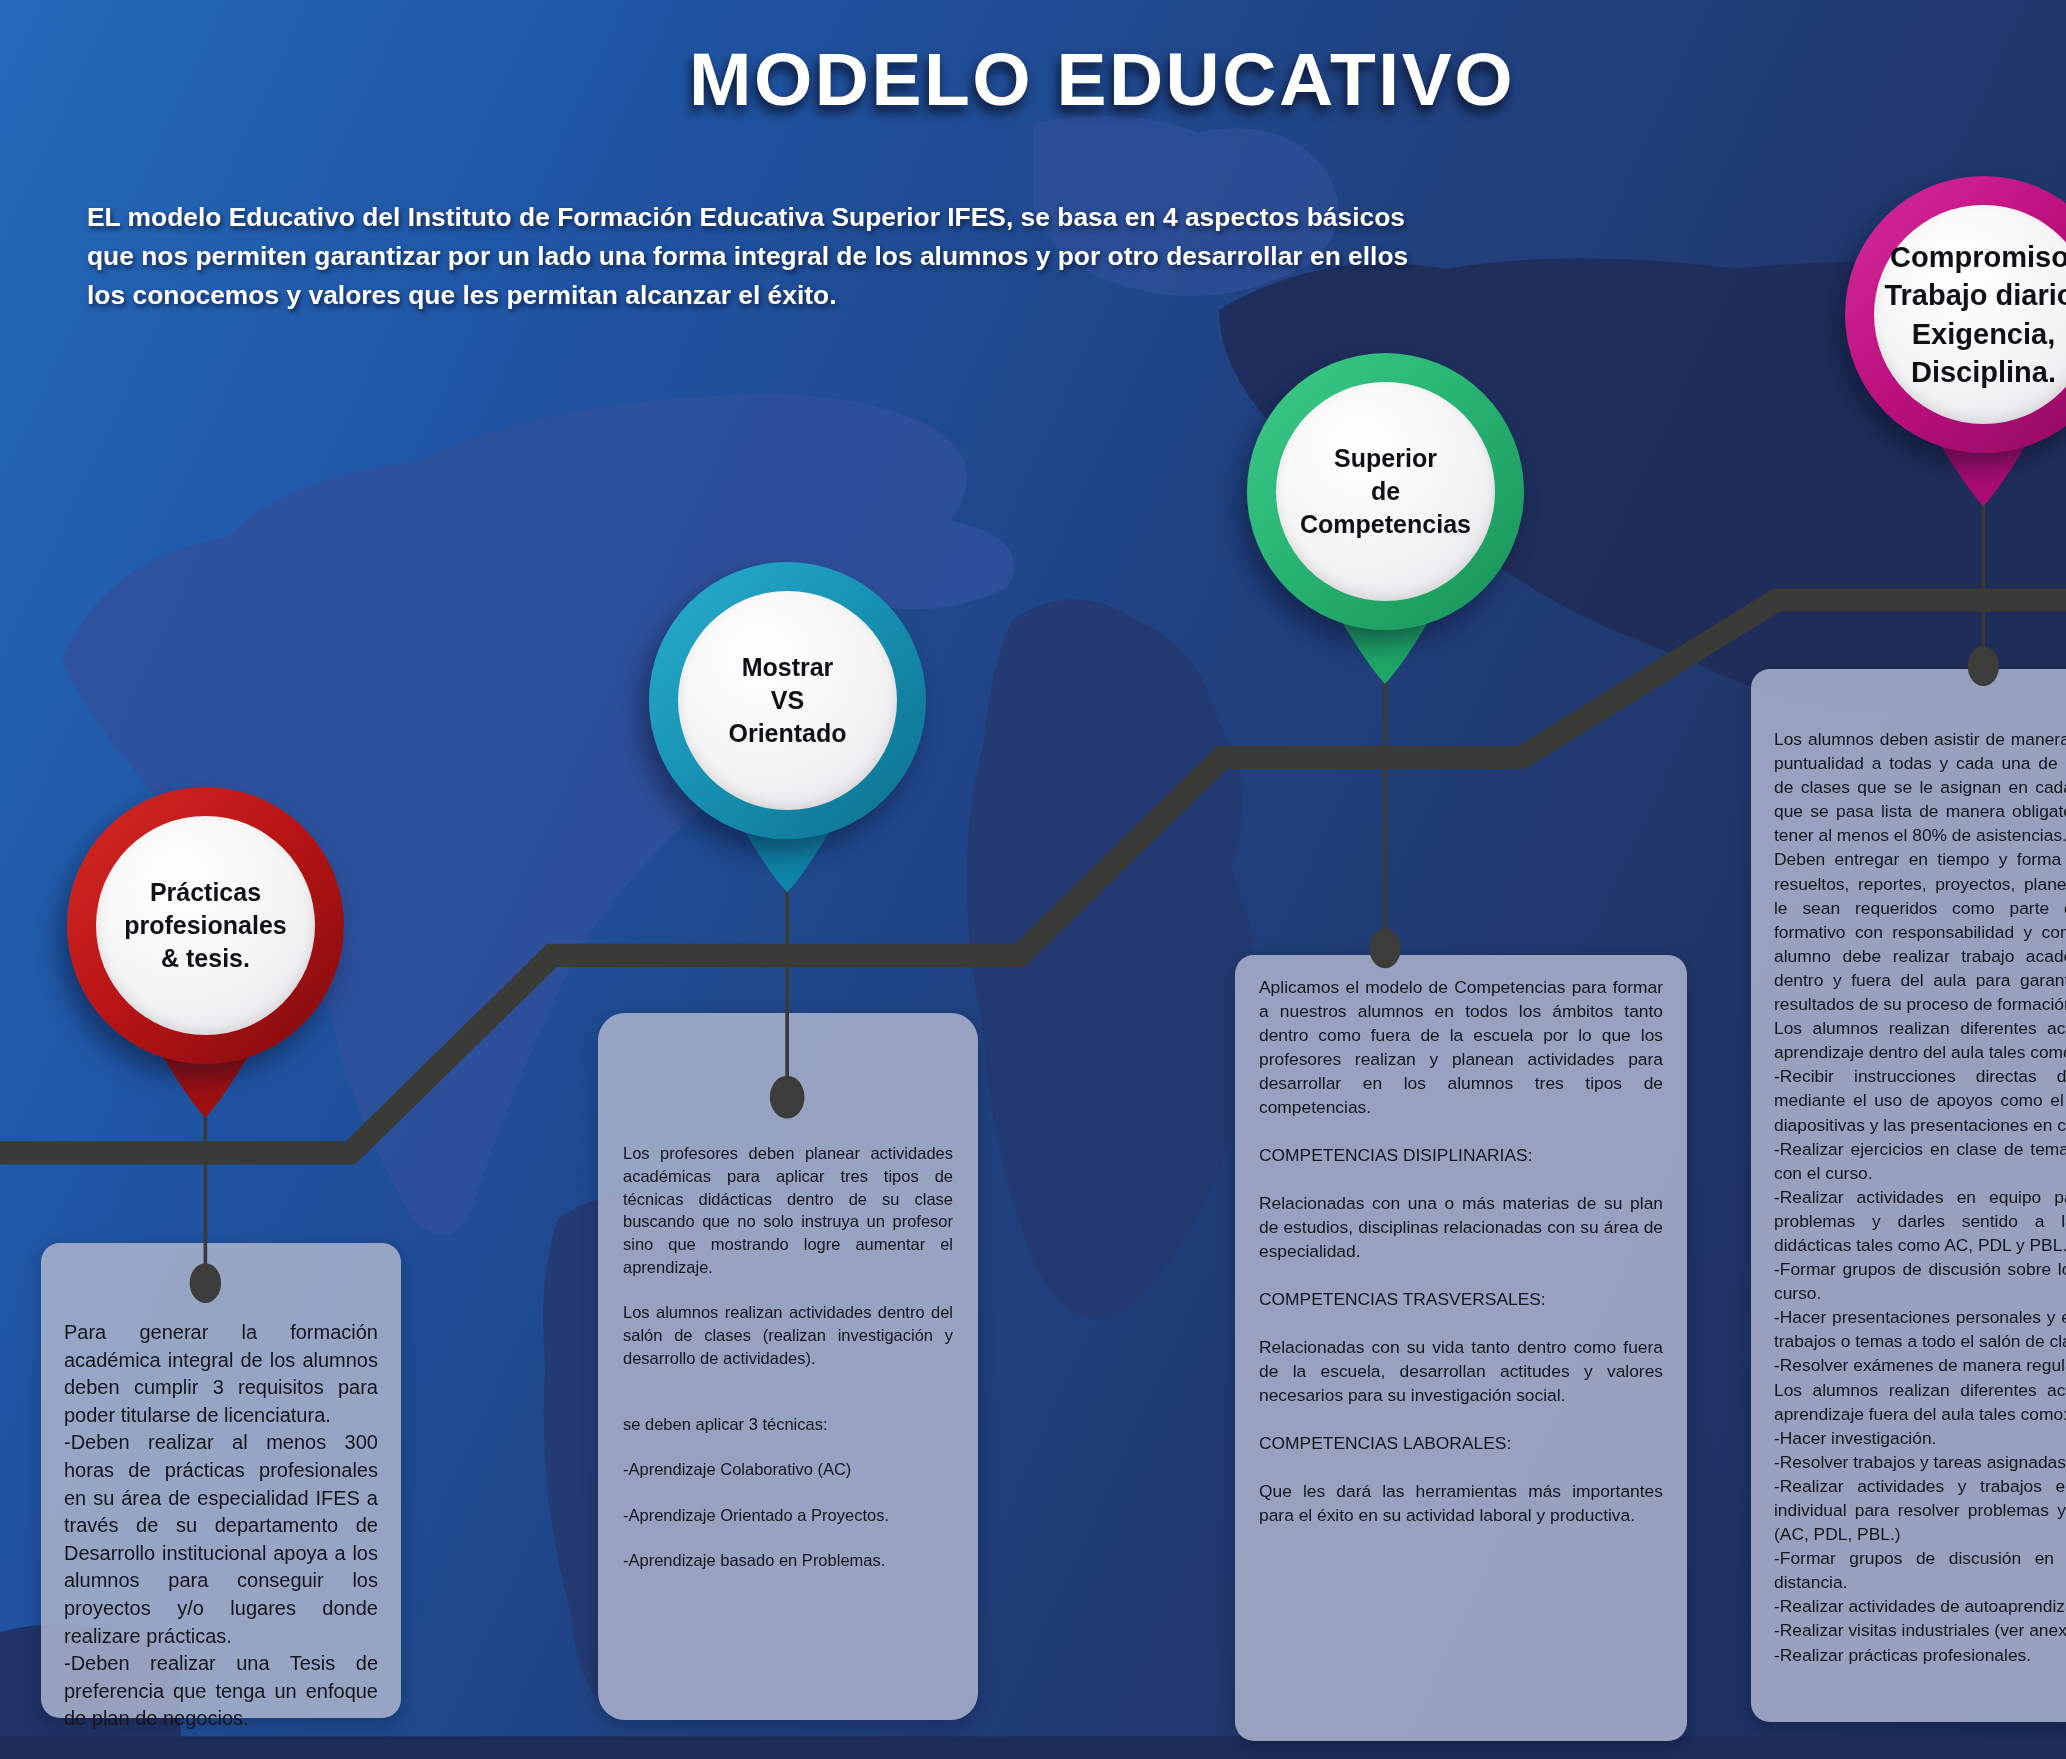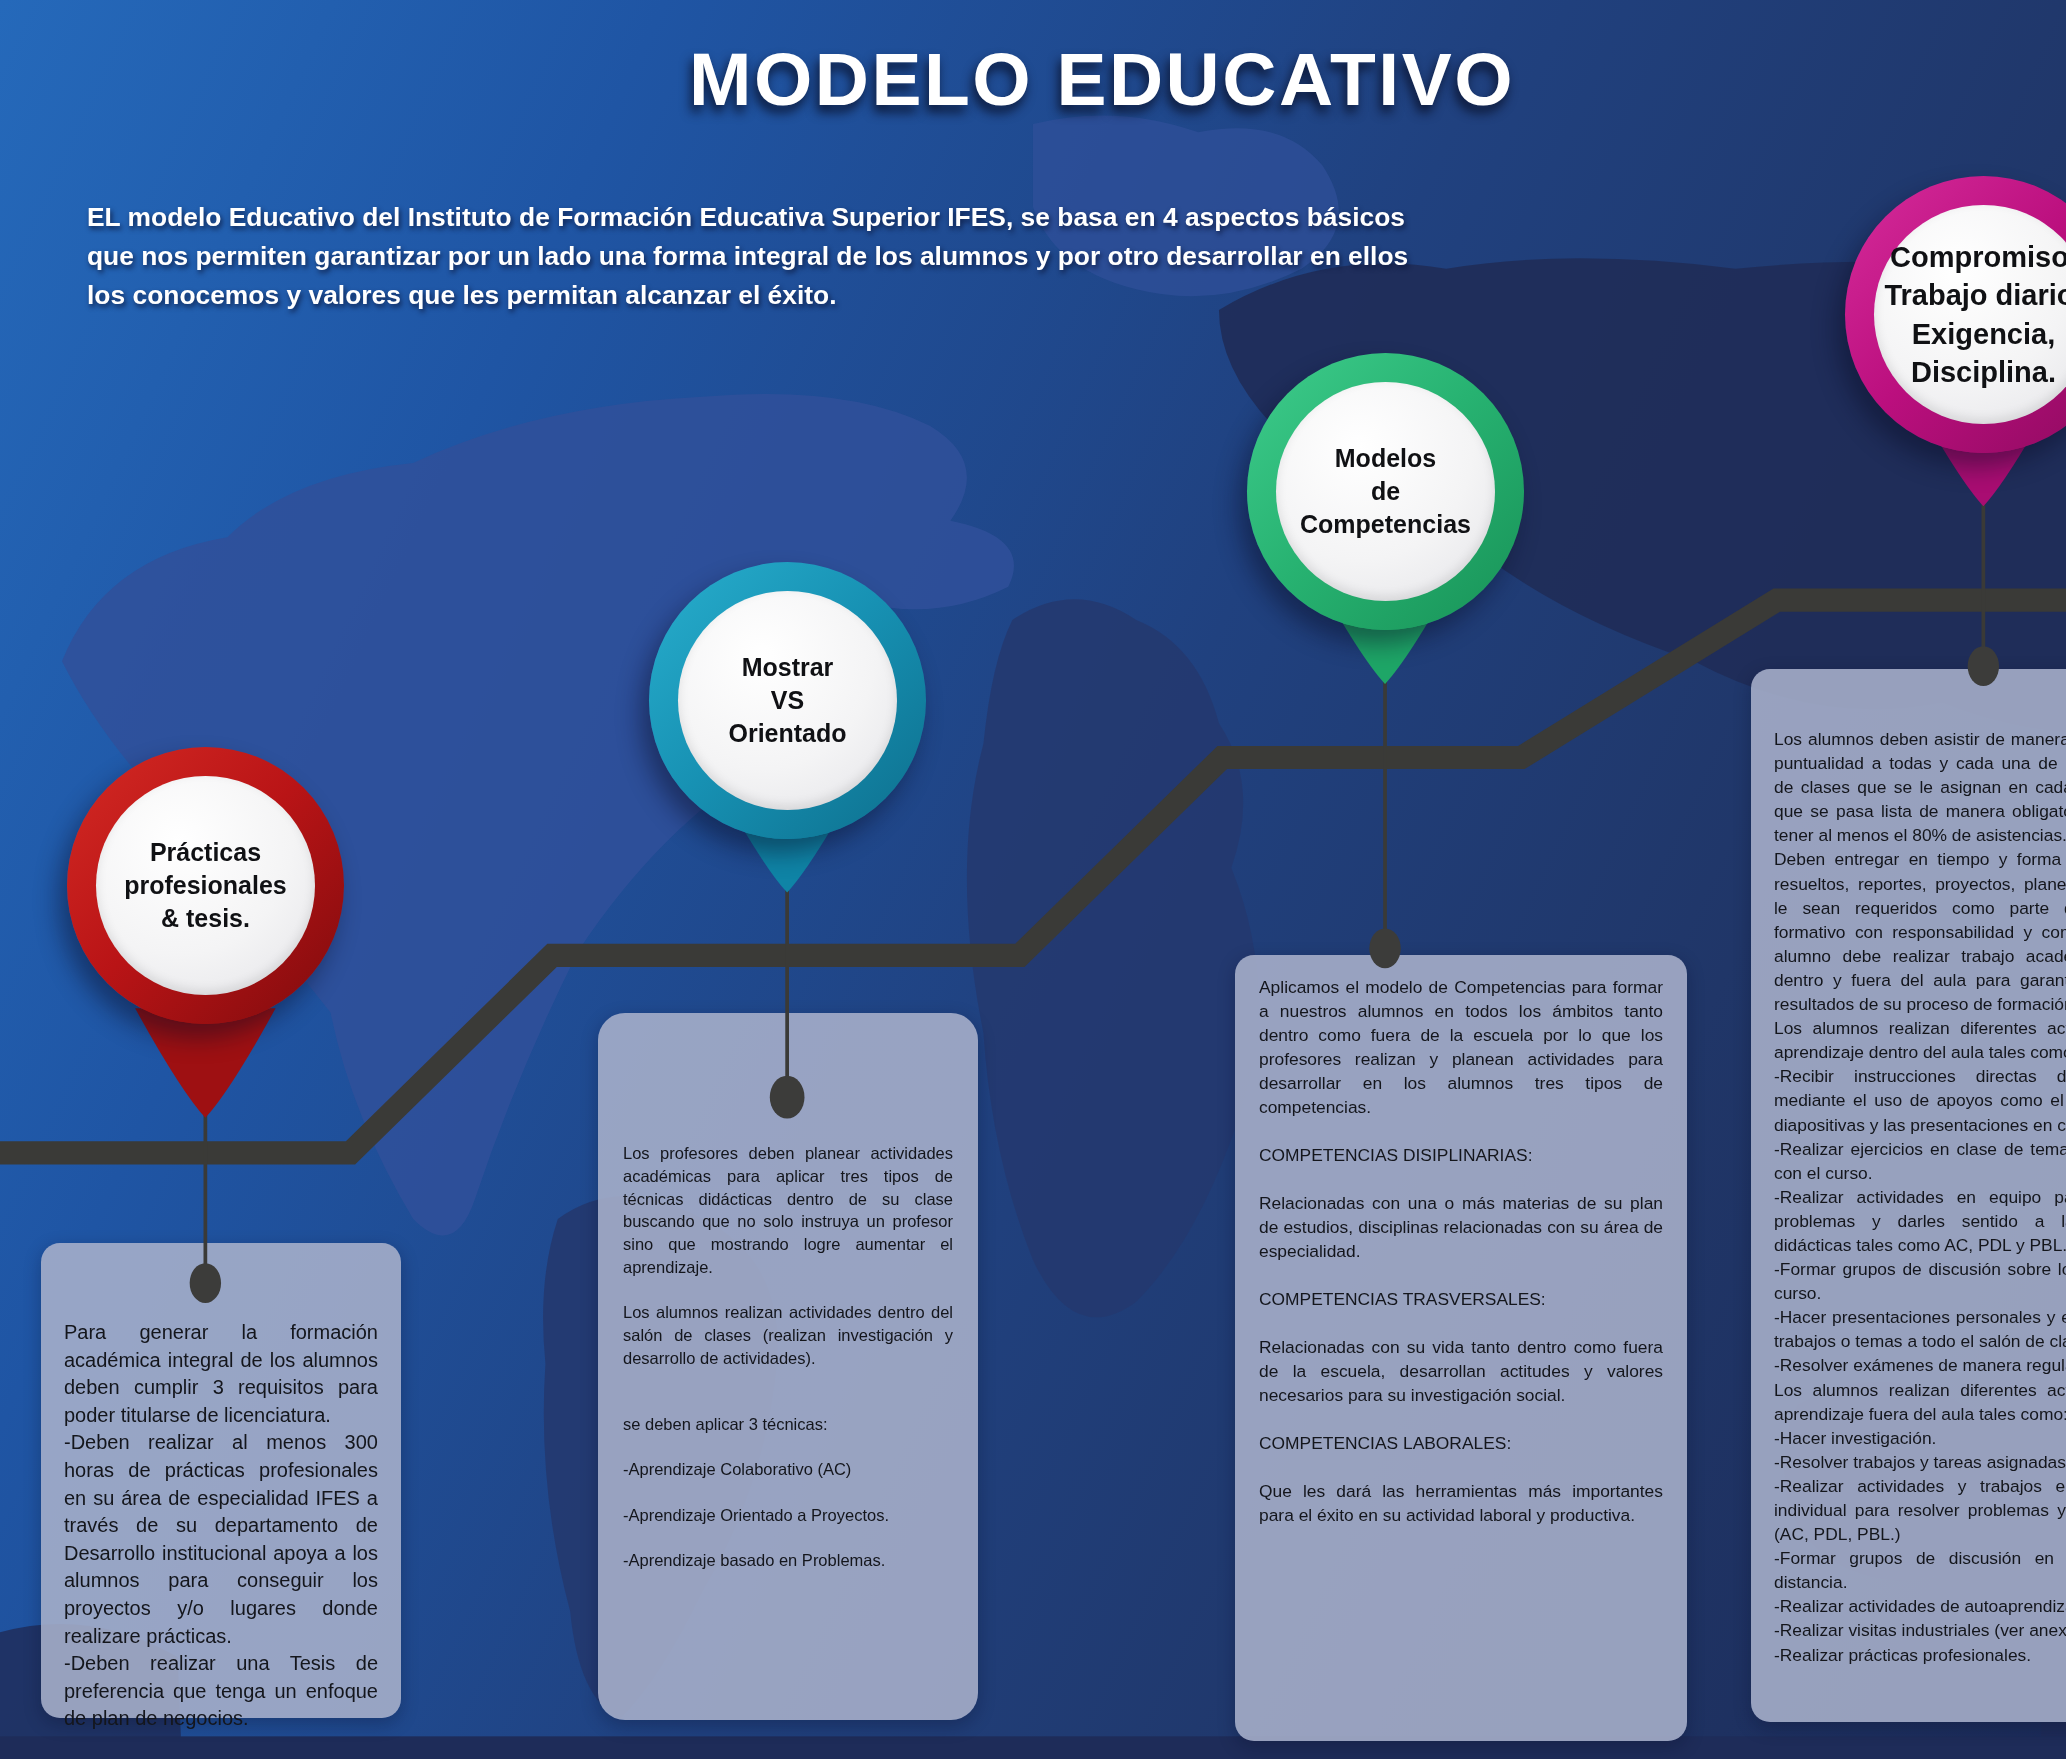--- a/index.html
+++ b/index.html
@@ -132,40 +132,40 @@
     <path d="M 327 2440 Q 437 2640 497 2705 Q 557 2640 667 2440 Z" fill="#9e1012"></path>
     <path d="M 1735 1895 Q 1845 2095 1905 2160 Q 1965 2095 2075 1895 Z" fill="#0f84a6"></path>
     <path d="M 3182 1390 Q 3292 1590 3352 1655 Q 3412 1590 3522 1390 Z" fill="#1ea667"></path>
     <path d="M 4630 960 Q 4740 1160 4800 1225 Q 4860 1160 4970 960 Z" fill="#a90d72"></path>
     <ellipse cx="497" cy="3105" rx="38" ry="48" fill="#3c3c3a"></ellipse>
     <ellipse cx="1905" cy="2655" rx="42" ry="52" fill="#3c3c3a"></ellipse>
     <ellipse cx="3352" cy="2295" rx="38" ry="48" fill="#3c3c3a"></ellipse>
     <ellipse cx="4800" cy="1612" rx="38" ry="48" fill="#3c3c3a"></ellipse>
   </svg>
 
-  <div class="pin" id="pin1" style="left: 67px; top: 747px; --light: #d42a24; --base: #b91416; --dark: #7e0b0d;">
+  <div class="pin" id="pin1" style="left: 67px; top: 787px; --light: #d42a24; --base: #b91416; --dark: #7e0b0d;">
     <div class="pin-ring"></div>
     <div class="pin-inner">
       <div class="pin-label">Prácticas
 profesionales
 &amp; tesis.</div>
     </div>
   </div>
   <div class="pin" id="pin2" style="left: 649px; top: 562px; --light: #28aecd; --base: #1791b3; --dark: #0d6f8d;">
     <div class="pin-ring"></div>
     <div class="pin-inner">
       <div class="pin-label">Mostrar
 VS
 Orientado</div>
     </div>
   </div>
   <div class="pin" id="pin3" style="left: 1247px; top: 353px; --light: #3ecc8c; --base: #27b271; --dark: #189257;">
     <div class="pin-ring"></div>
     <div class="pin-inner">
-      <div class="pin-label">Modelos
+      <div class="pin-label">Superior
 de
 Competencias</div>
     </div>
   </div>
   <div class="pin" id="pin4" style="left: 1845px; top: 176px; --light: #d62c9b; --base: #bb0f7e; --dark: #8c0a5e;">
     <div class="pin-ring"></div>
     <div class="pin-inner">
       <div class="pin-label">Compromiso,
 Trabajo diario,
 Exigencia,

